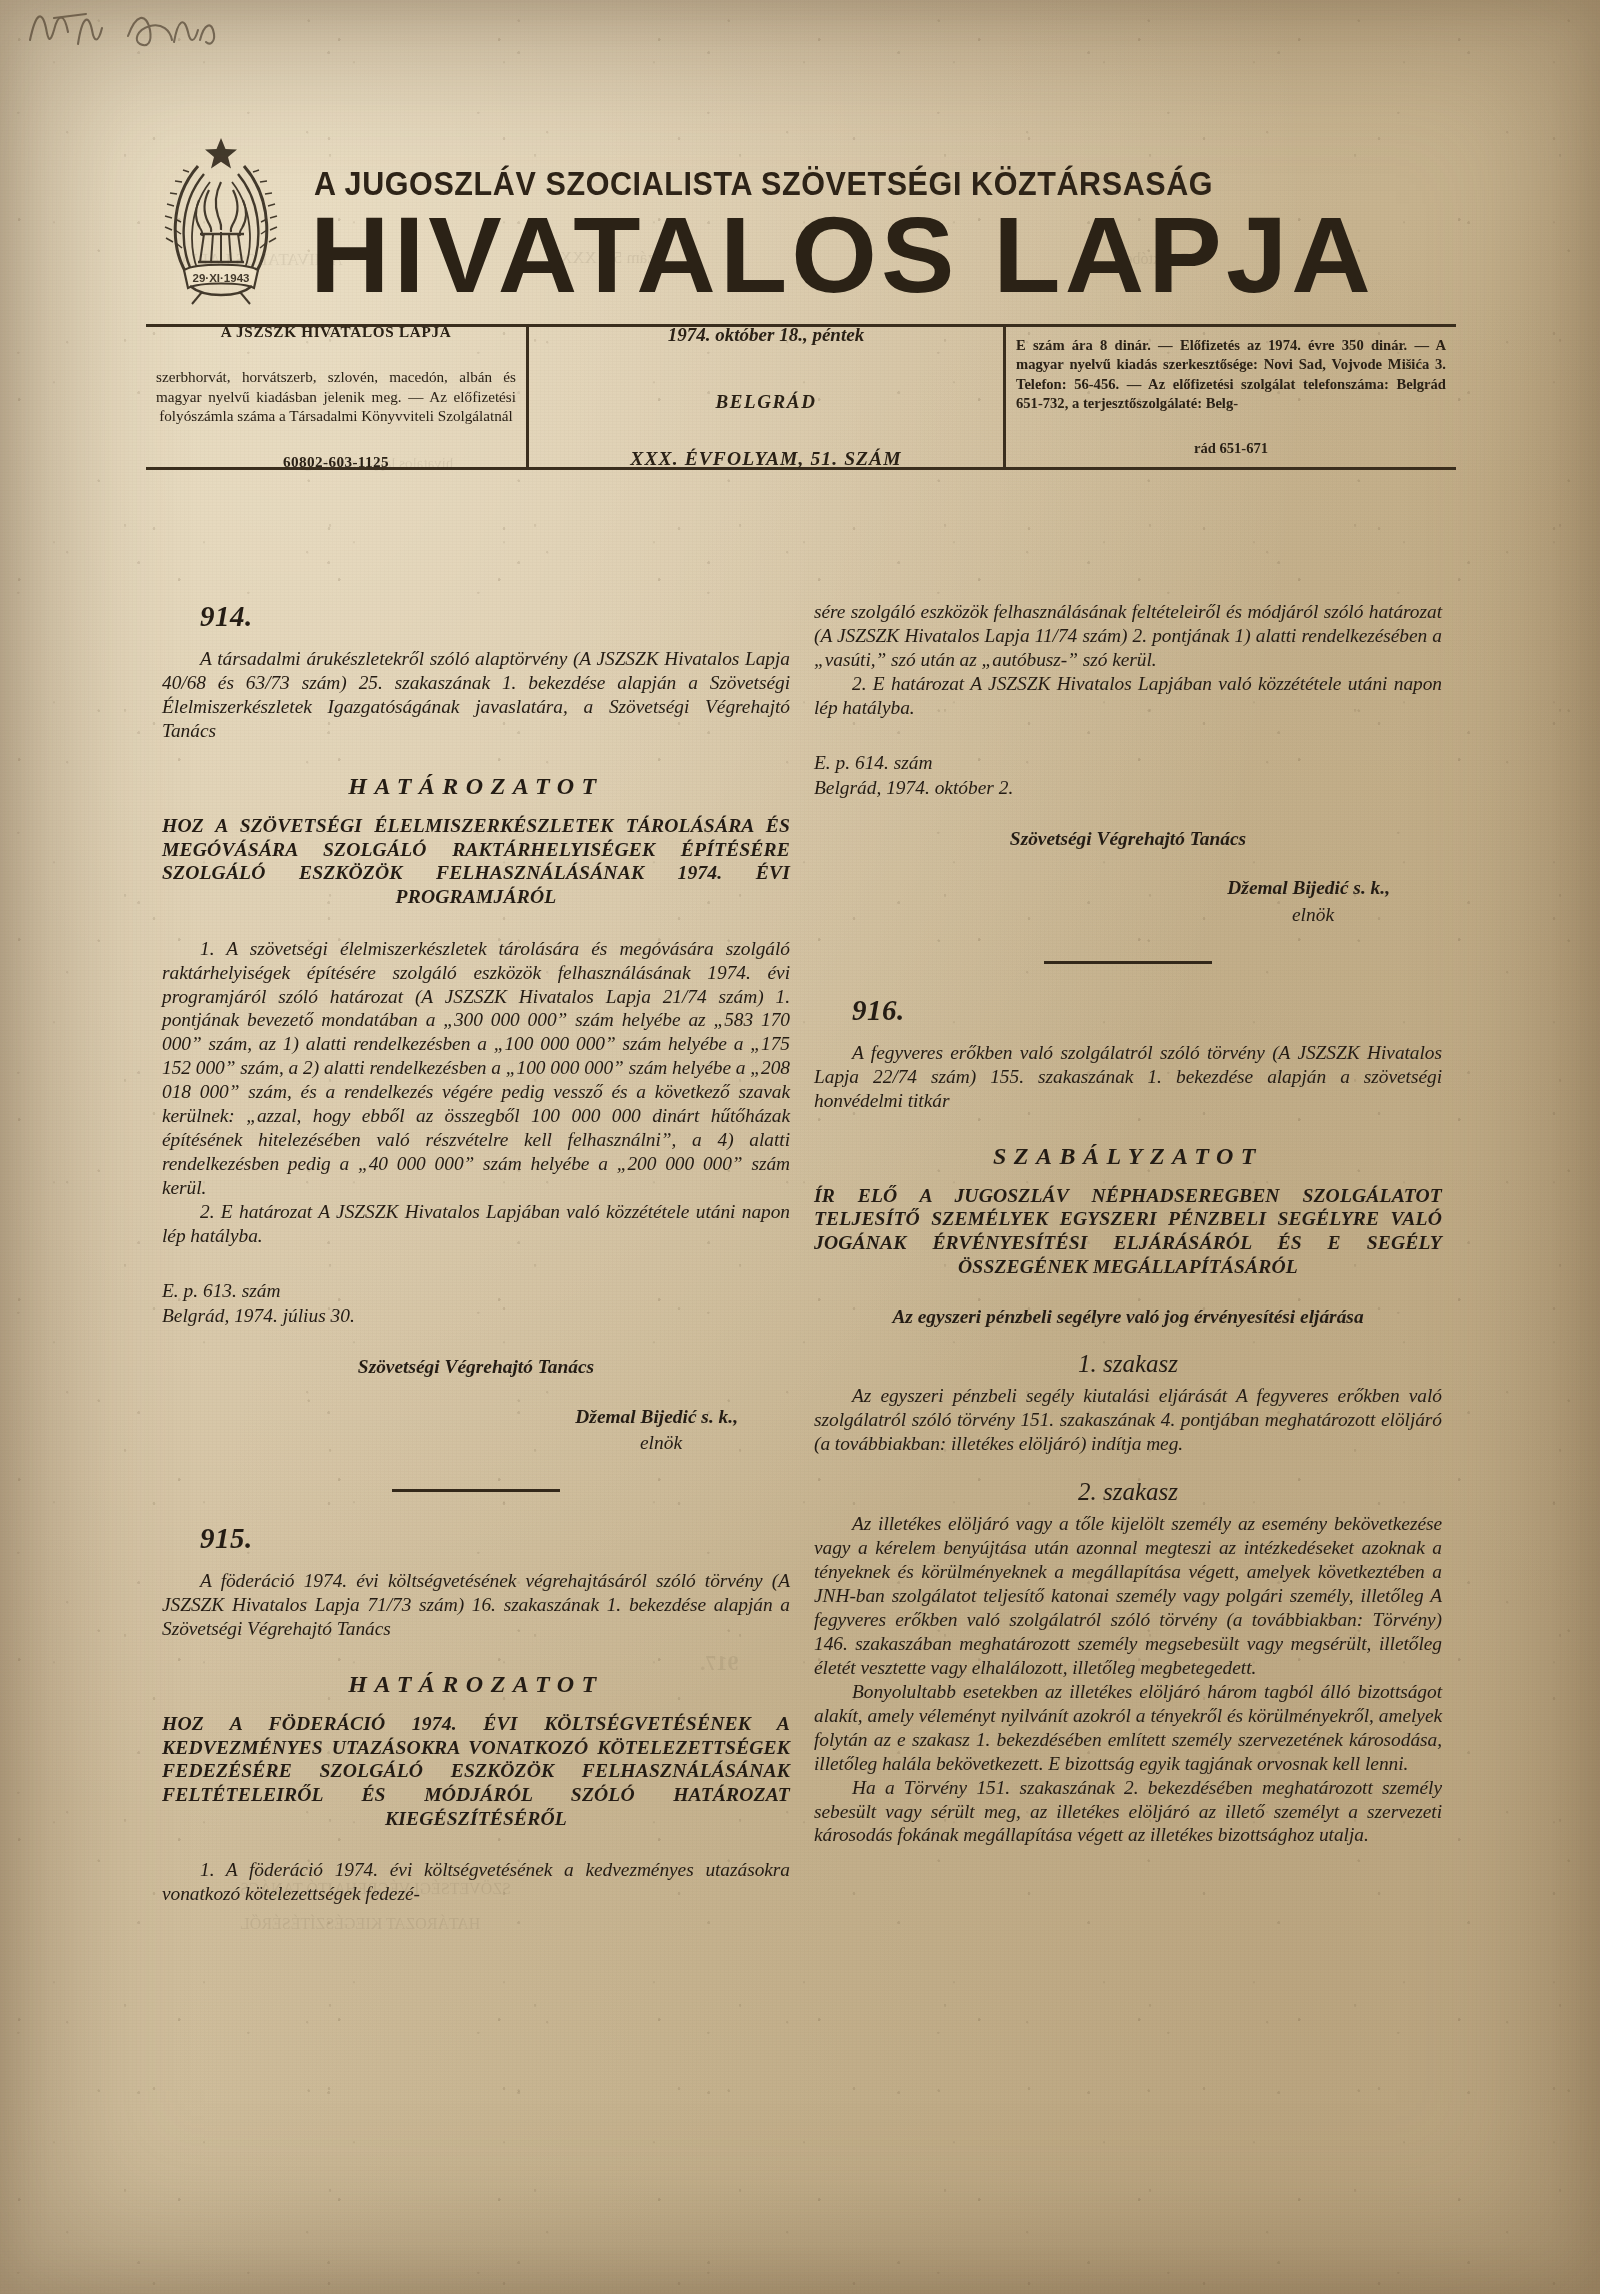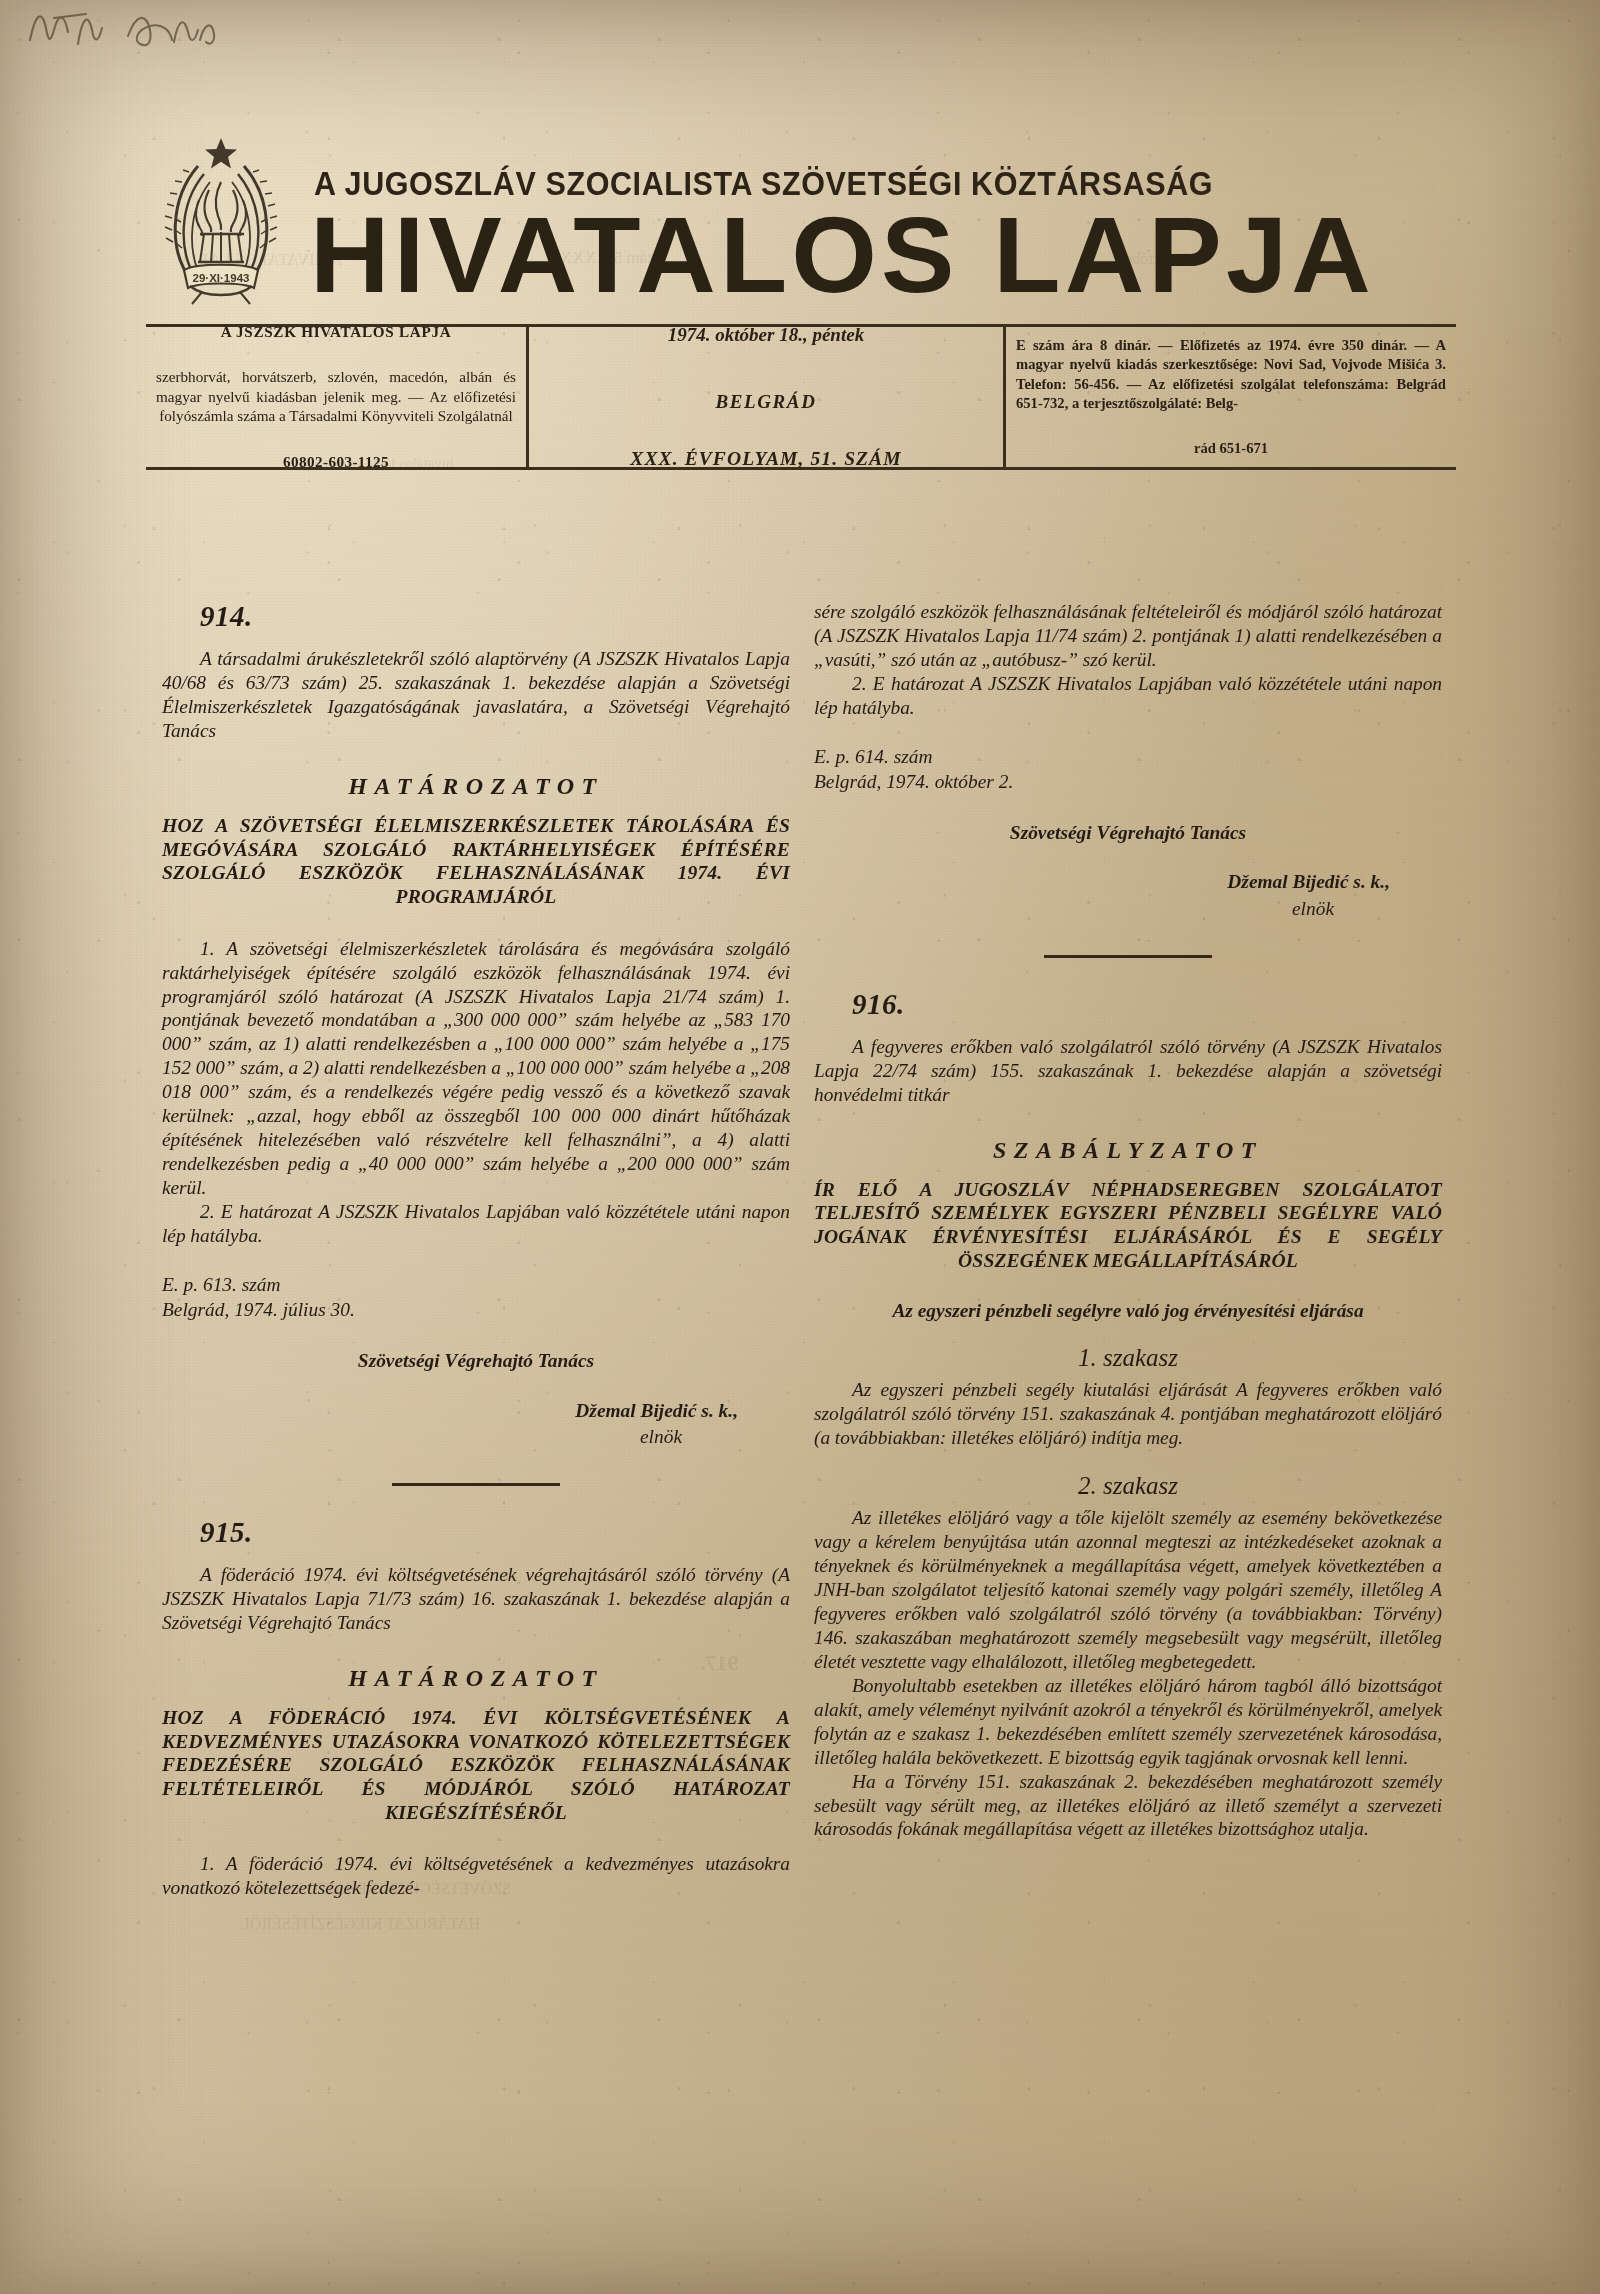--- a/index.html
+++ b/index.html
@@ -150,21 +150,21 @@
     text-align-last:center;
     margin:0 0 8px 0;
   }
   .sect-title{
     text-align:center;font-weight:700;font-size:19.4px;
     line-height:1.22;margin:26px 0 12px 0;
   }
   .sect-num{
     text-align:center;font-size:25px;margin:22px 0 6px 0;
   }
-  .sigblock{margin-top:24px;font-size:19.4px;line-height:1.30;}
+  .sigblock{margin-top:30px;font-size:19.4px;line-height:1.30;}
   .sig-ref{margin:0;}
   .sig-org{text-align:center;font-weight:700;margin:26px 0 0 0;font-size:19.4px;}
   .sig-name{text-align:right;font-weight:700;margin:24px 0 0 0;font-size:19.4px;padding-right:52px;}
   .sig-role{text-align:right;margin:1px 0 0 0;font-size:19.4px;padding-right:108px;}
   .rule{
     width:168px;height:3px;background:#33281a;
     margin:34px auto 30px auto;
   }
   .gap-s{height:20px;}
 

